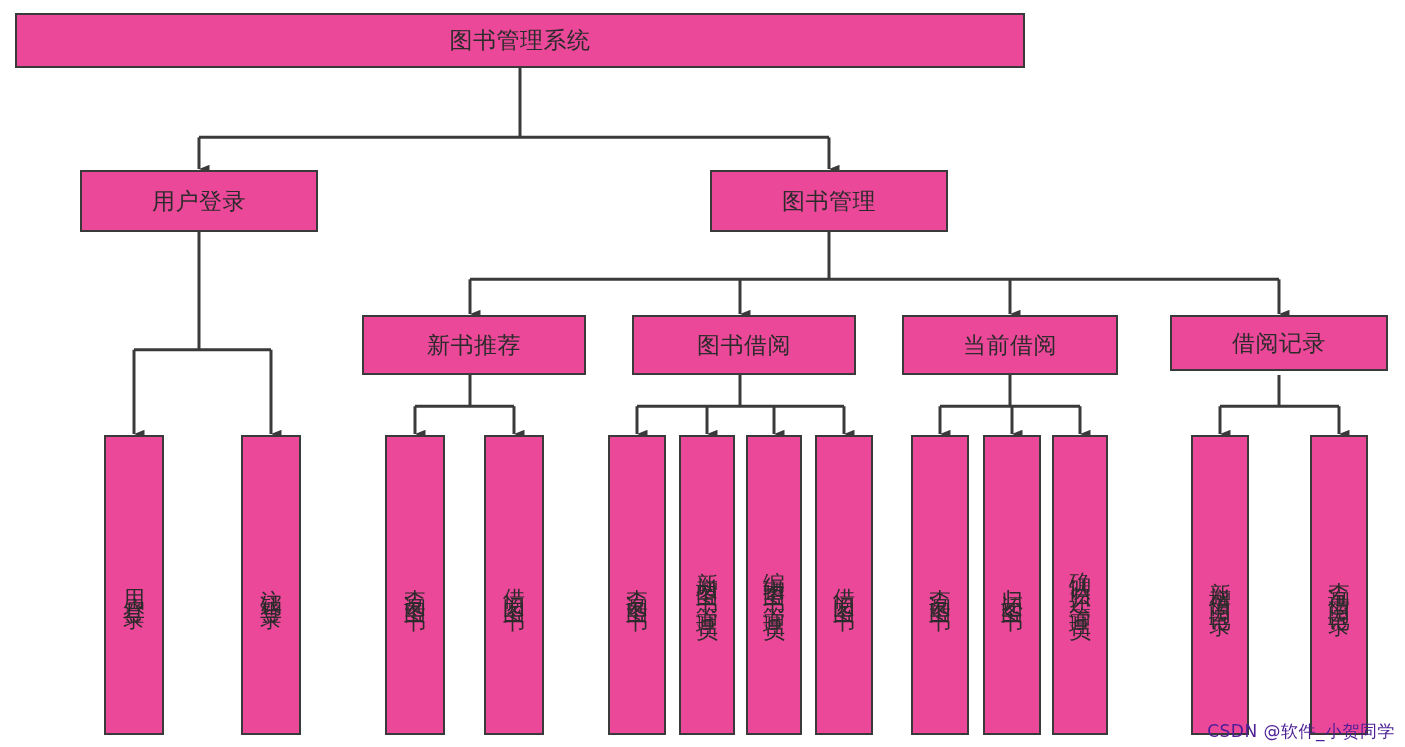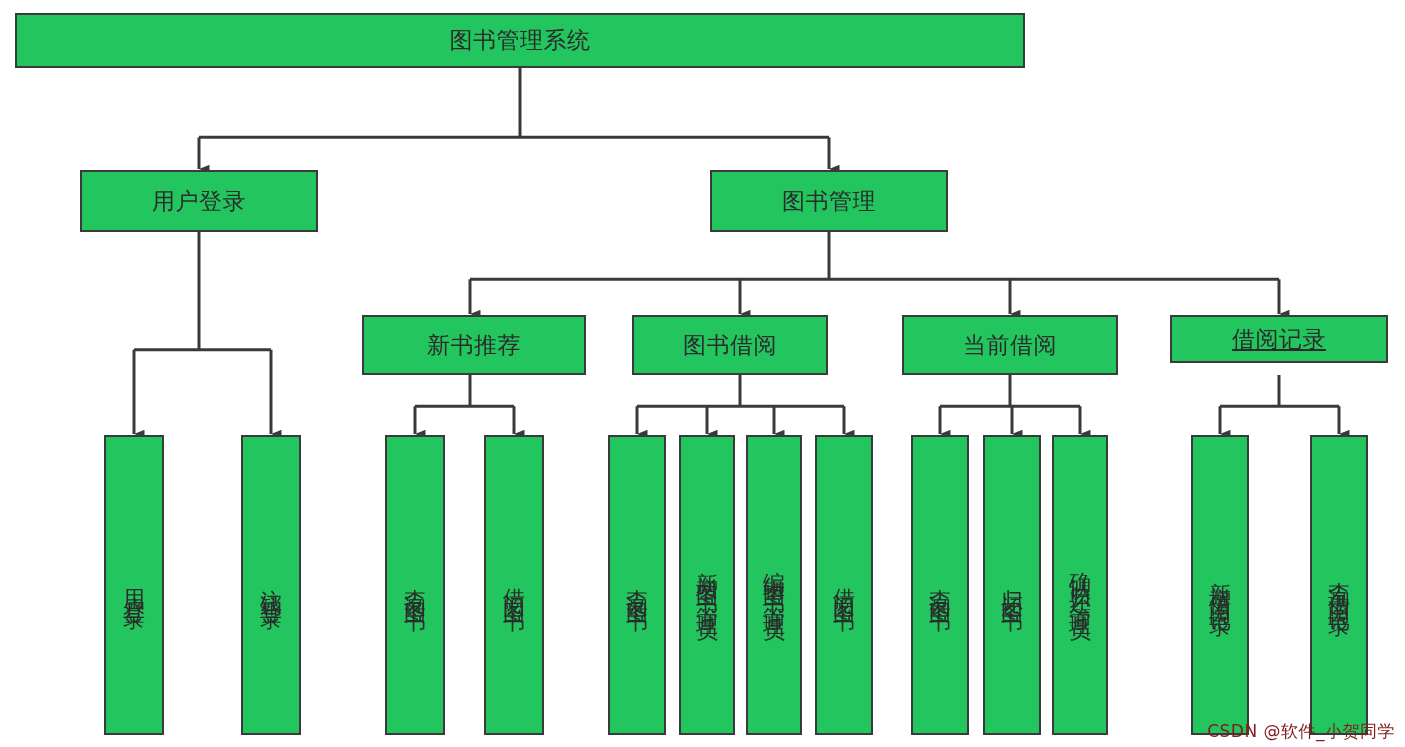--- a/index.html
+++ b/index.html
@@ -22,21 +22,21 @@
     left: 0;
     top: 0;
     width: 1405px;
     height: 747px;
     pointer-events: none;
   }
   .node {
     position: absolute;
     box-sizing: border-box;
     border: 2.5px solid #3a3a3a;
-    background: #22c55e;
+    background: #ec4899;
     display: flex;
     align-items: center;
     justify-content: center;
     color: #2b2b2b;
   }
   .node.h {
     font-size: 23px;
     letter-spacing: 0.5px;
   }
   .node.v {
@@ -52,21 +52,21 @@
   }
   .node .htext {
     display: block;
     white-space: nowrap;
   }
   #watermark {
     position: absolute;
     right: 10px;
     bottom: 4px;
     font-size: 17px;
-    color: #7f1d1d;
+    color: #4c1d95;
     letter-spacing: 0.5px;
     white-space: nowrap;
   }
 </style>
 </head>
 <body>
 
 <div id="canvas">
 
   <svg id="wires" viewBox="0 0 1405 747" width="1405" height="747" xmlns="http://www.w3.org/2000/svg">
@@ -119,27 +119,27 @@
   <div class="node h" id="n-user-login" style="left:80px;top:170px;width:238px;height:62px;">
     <span class="htext">用户登录</span>
   </div>
   <div class="node h" id="n-book-manage" style="left:710px;top:170px;width:238px;height:62px;">
     <span class="htext">图书管理</span>
   </div>
 
   <div class="node h" id="n-new-book-rec" style="left:362px;top:315px;width:224px;height:60px;">
     <span class="htext">新书推荐</span>
   </div>
-  <div class="node h" id="n-book-borrow" style="left:632px;top:315px;width:196px;height:60px;">
+  <div class="node h" id="n-book-borrow" style="left:632px;top:315px;width:224px;height:60px;">
     <span class="htext">图书借阅</span>
   </div>
   <div class="node h" id="n-current-borrow" style="left:902px;top:315px;width:216px;height:60px;text-align:right;">
     <span class="htext">当前借阅</span>
   </div>
-  <div class="node h" id="n-borrow-record" style="left:1170px;top:315px;width:218px;height:48px;text-decoration:underline;">
+  <div class="node h" id="n-borrow-record" style="left:1170px;top:315px;width:218px;height:56px;">
     <span class="htext">借阅记录</span>
   </div>
 
   <div class="node v" id="n-leaf-user-login" style="left:104px;top:435px;width:60px;height:300px;">
     <span class="vtext">用户登录</span>
   </div>
   <div class="node v" id="n-leaf-logout" style="left:241px;top:435px;width:60px;height:300px;">
     <span class="vtext">注销登录</span>
   </div>
 

